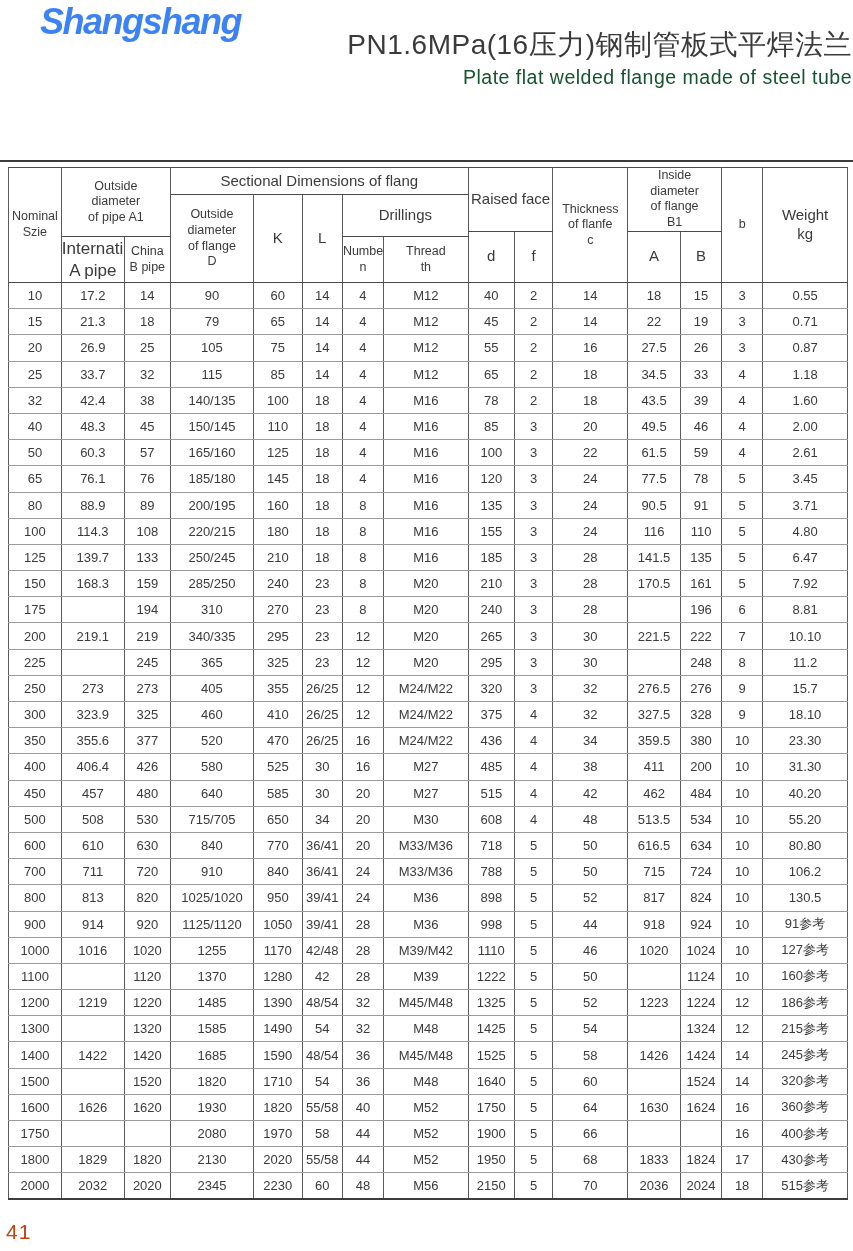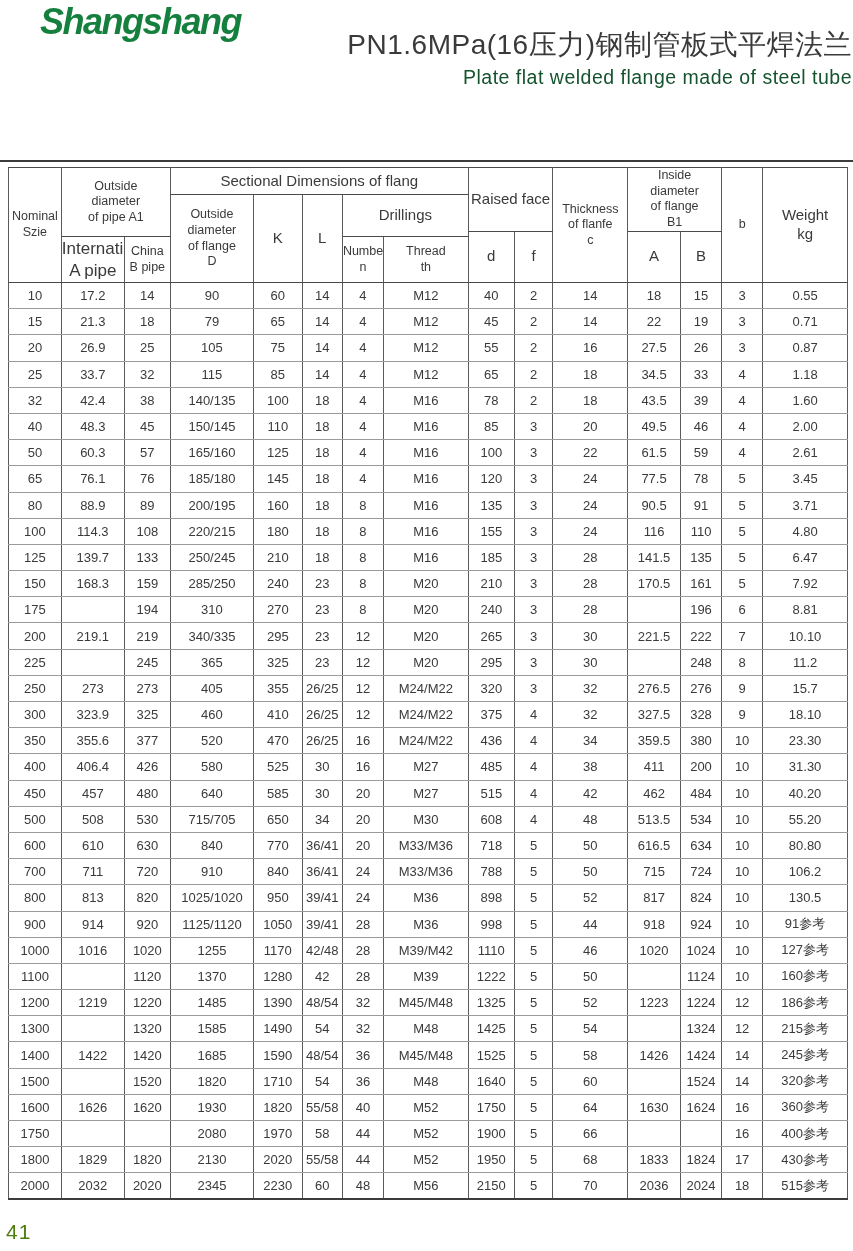--- a/index.html
+++ b/index.html
@@ -1,21 +1,21 @@
 <!DOCTYPE html>
 <html><head>
 <meta charset="utf-8">
 <style>
   * { margin:0; padding:0; box-sizing:border-box; }
   html,body { width:853px; height:1251px; background:#ffffff; font-family:"Liberation Sans","DejaVu Sans",sans-serif; }
   #page { position:relative; width:853px; height:1251px; background:#fff; overflow:hidden; }
 
   
   .logo { position:absolute; left:26px; top:2px; width:330px; }
-  .brand { color:#15803d; font-size:36px; font-weight:bold; font-style:italic; letter-spacing:-1.5px; line-height:1.1; padding-left:14px; }
+  .brand { color:#3b82f6; font-size:36px; font-weight:bold; font-style:italic; letter-spacing:-1.5px; line-height:1.1; padding-left:14px; }
   .brand-sub { color:#29abe2; font-size:21.5px; font-style:italic; letter-spacing:-0.5px; margin-top:-2px; }
   .brand-sub .light { font-weight:normal; }
   .brand-sub .bold { font-weight:bold; margin-left:6px; }
 
   
   .titles { position:absolute; right:1px; top:26px; text-align:right; }
   .main-title { color:#3a3a3a; font-size:28px; letter-spacing:0.5px; line-height:1.35; }
   .sub-title { color:#14532d; font-size:19.5px; letter-spacing:0.5px; margin-top:2px; }
 
   
@@ -29,21 +29,21 @@
   th.grp { font-size:15px;margin-top:36px; }
   th.small { font-size:17px; }
   td { border-top:1px solid #9b9b9b; border-bottom:1px solid #9b9b9b; font-size:13px; height:26.2px; white-space:nowrap; }
   tr.h1 th { height:27px; }
   tr.h2 th { height:42px; }
   tr.h3 th { height:23px; }
   tr.h4 th { height:46px; }
   table { border:1px solid #3c3c3c; border-bottom:2px solid #3c3c3c; }
 
   
-  .page-num { position:absolute; left:6px; top:1220px; font-size:21px; color:#4d7c0f; letter-spacing:1px; }
+  .page-num { position:absolute; left:6px; top:1220px; font-size:21px; color:#c2410c; letter-spacing:1px; }
 </style>
 </head>
 <body>
 
 <div id="page">
 
   <div class="logo">
     <div class="brand">Shangshang</div>
   </div>
 

